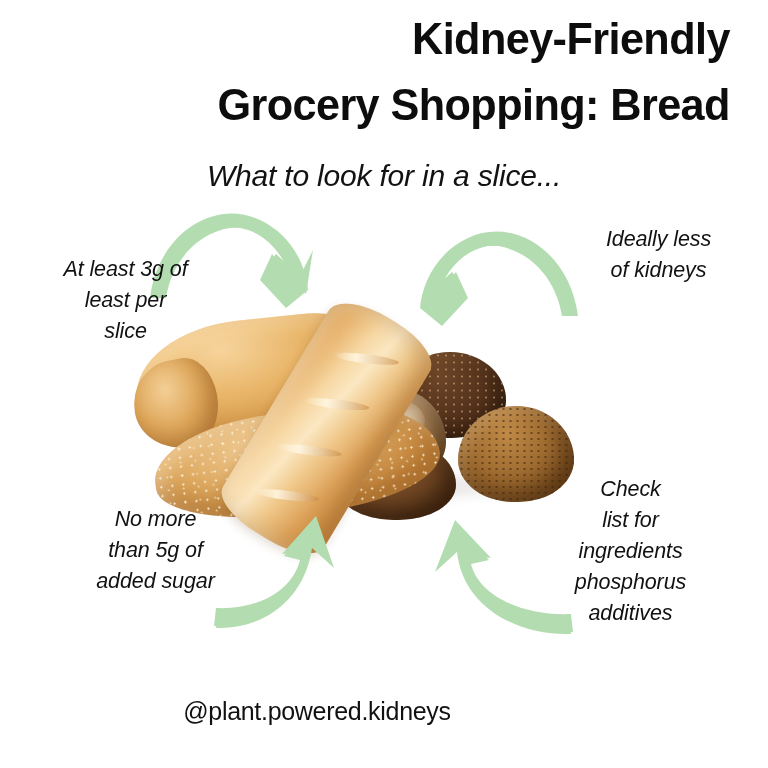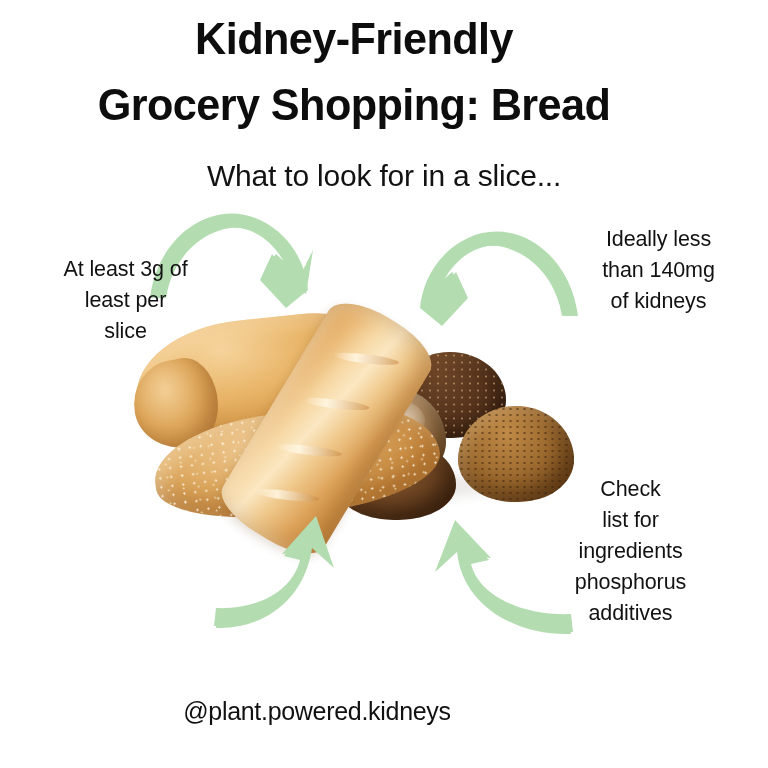--- a/index.html
+++ b/index.html
@@ -22,21 +22,22 @@
     background: #ffffff;
     overflow: hidden;
   }
 
   
   .title-block {
     position: absolute;
     top: 6px;
     left: 0;
     width: 708px;
-    text-align: center;
+    text-align: right;
+    padding-left: 36px;
   }
   .title-line {
     font-family: "Liberation Sans", sans-serif;
     font-weight: 700;
     font-size: 45px;
     line-height: 66px;
     letter-spacing: -0.6px;
     color: #0d0d0d;
     white-space: nowrap;
     transform: scaleX(0.96);
@@ -45,31 +46,33 @@
     position: absolute;
     top: 155px;
     left: 0;
     width: 768px;
     text-align: center;
     font-size: 30px;
     line-height: 42px;
     font-weight: 400;
     color: #121212;
     letter-spacing: -0.2px;
+    font-style: italic;
   }
 
   
   .callout {
     position: absolute;
     font-size: 21.5px;
     line-height: 31px;
     font-weight: 400;
     color: #121212;
     text-align: center;
     letter-spacing: -0.1px;
+    font-style: italic;
   }
   .callout .ln { display: block; white-space: nowrap; }
 
   #callout-fiber      { left: 18px;  top: 254px; width: 215px; }
   #callout-sodium     { left: 556px; top: 224px; width: 205px; }
   #callout-sugar      { left: 48px;  top: 504px; width: 215px; }
   #callout-phosphorus { left: 533px; top: 474px; width: 195px; }
 
   
   .footer {
@@ -316,24 +319,28 @@
   </svg>
 
   <div class="callout" id="callout-fiber">
     <span class="ln">At least 3g of</span>
     <span class="ln">least per</span>
     <span class="ln">slice</span>
   </div>
 
   <div class="callout" id="callout-sodium">
     <span class="ln">Ideally less</span>
-    <span class="ln">than 140mg</span>
     <span class="ln">of kidneys</span>
   </div>
 
+  <div class="callout" id="callout-sugar">
+    <span class="ln">No more</span>
+    <span class="ln">than 5g of</span>
+    <span class="ln">added sugar</span>
+  </div>
 
   <div class="callout" id="callout-phosphorus">
     <span class="ln">Check</span>
     <span class="ln">list for</span>
     <span class="ln">ingredients</span>
     <span class="ln">phosphorus</span>
     <span class="ln">additives</span>
   </div>
 
   <div class="footer">@plant.powered.kidneys</div>

